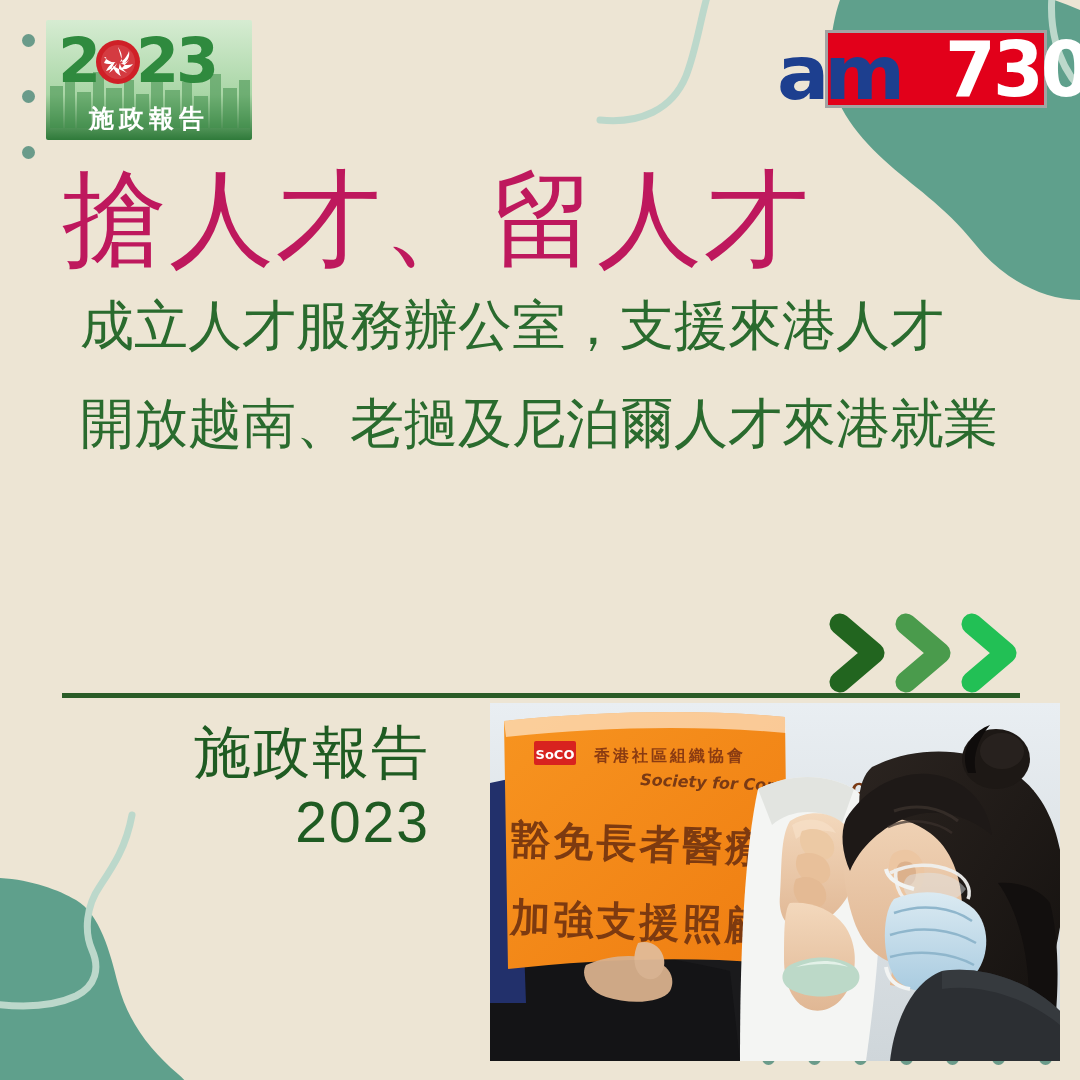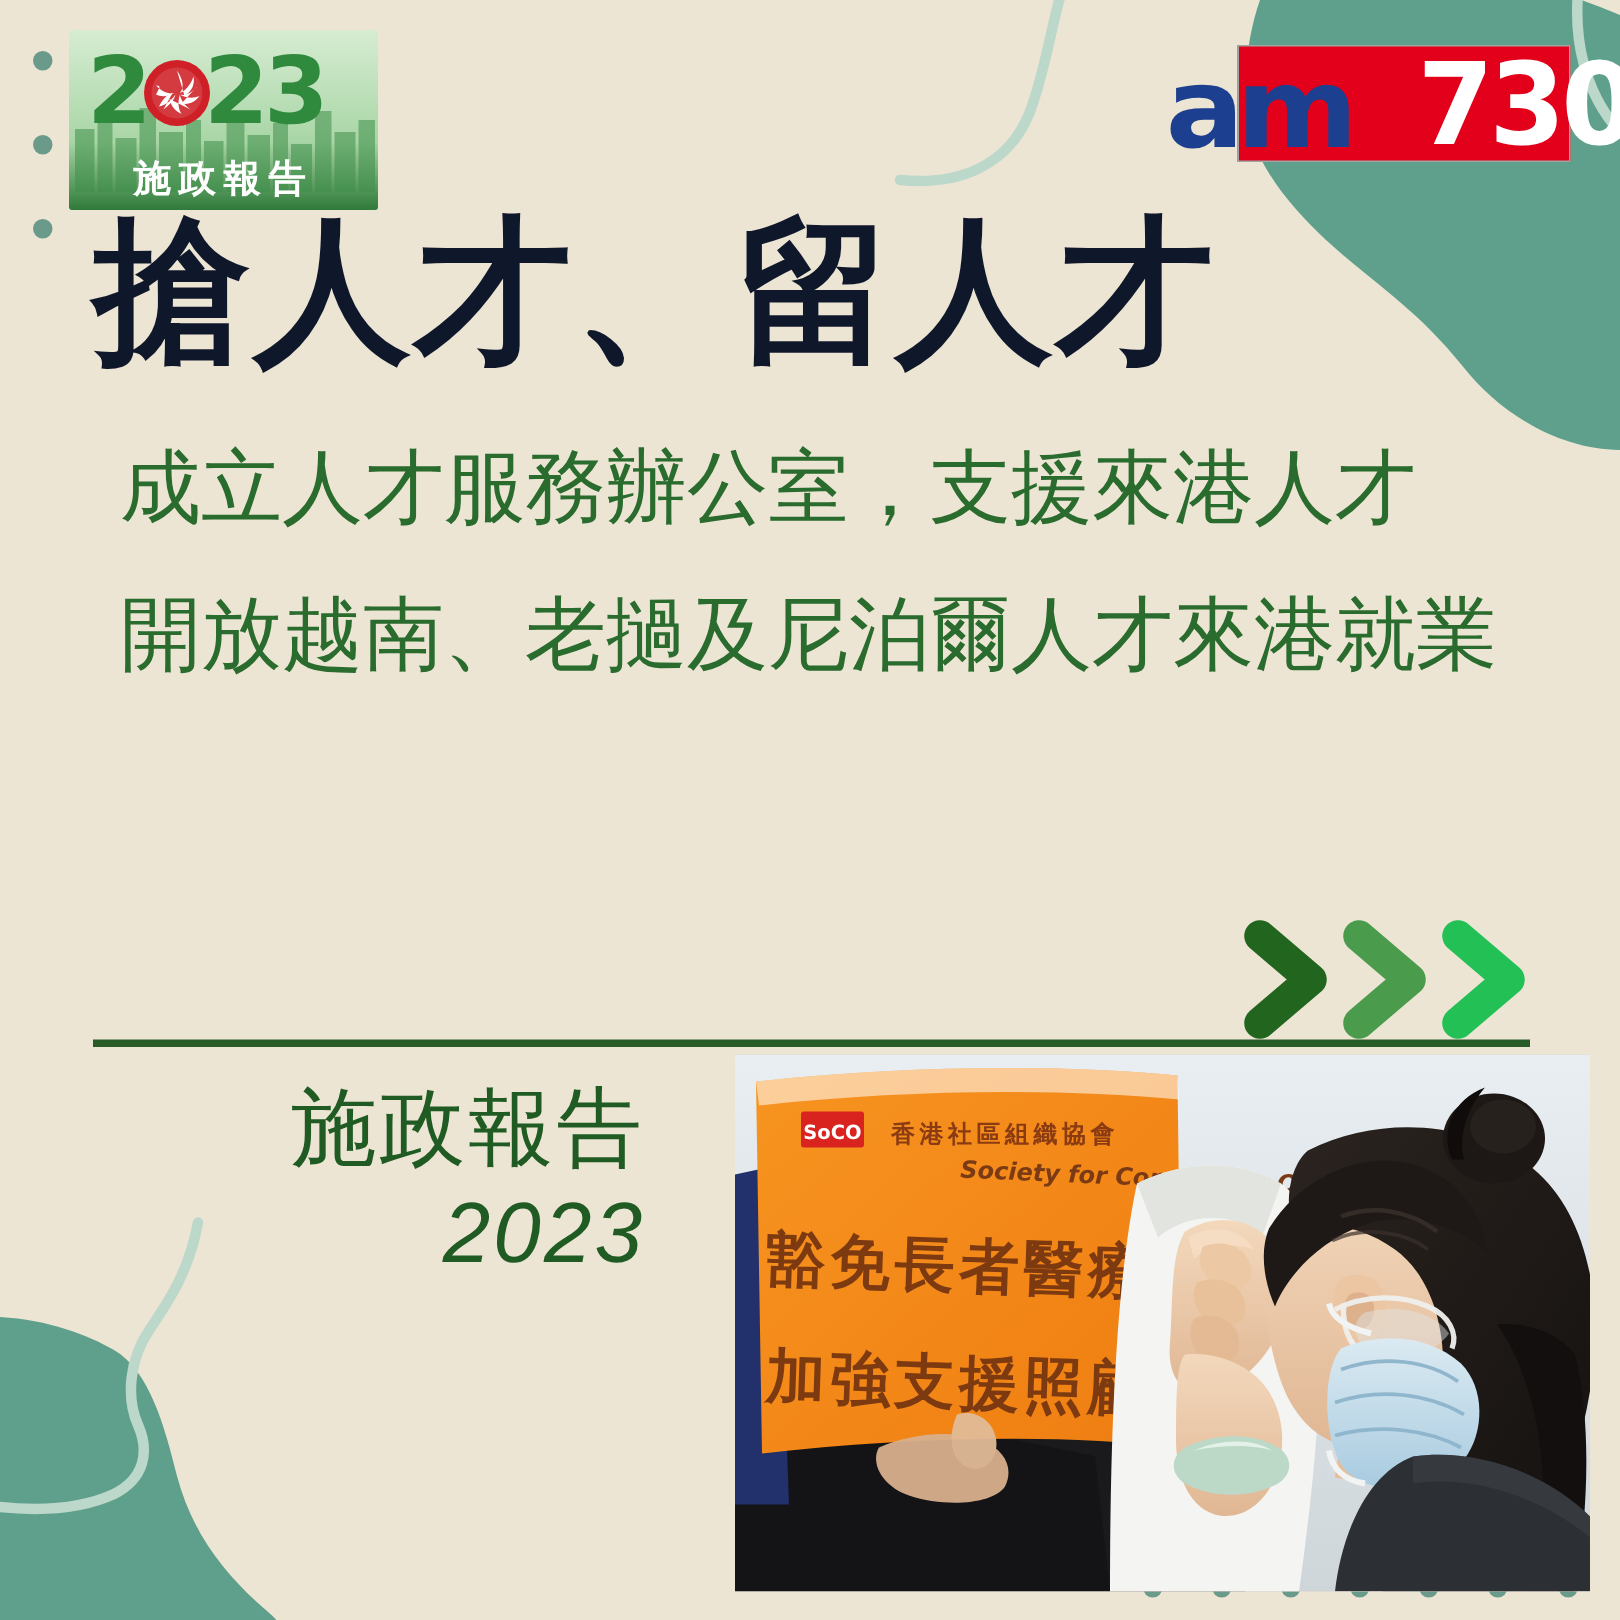--- a/index.html
+++ b/index.html
@@ -23,41 +23,41 @@
   #logo-2023 {
     position:absolute; left:46px; top:20px; width:206px; height:120px;
     overflow:hidden; border-radius:2px;
   }
   #logo-2023 svg { display:block; }
 
   
   #logo-am730 {
     position:absolute; left:825px; top:30px; width:222px; height:78px;
     background:#e2001a; display:flex; align-items:center; justify-content:center;
-    border:1px solid #a3a3a3;
+    border:3px solid #a3a3a3;
     gap:44px;
   }
   #logo-am730 .am {
     font-family:"DejaVu Sans", sans-serif;
     font-weight:700; font-style:normal;
     font-size:74px; line-height:.8; color:#1d3f8f;
     letter-spacing:-5px; transform:scaleX(1.05); margin-right:1px;
     position:relative; top:5px;
   }
   #logo-am730 .seventhirty {
     font-family:"DejaVu Sans", sans-serif;
     font-weight:700; font-size:76px; line-height:.8; color:#ffffff;
     letter-spacing:-3px; transform:scaleX(.96);
     position:relative; top:1px;
   }
 
   
   #headline {
-    position:absolute; left:62px; top:140px; width:960px;
-    font-size:105px; font-weight:700; color:#0f172a;
+    position:absolute; left:62px; top:164px; width:960px;
+    font-size:105px; font-weight:400; color:#be185d;
     letter-spacing:2px; line-height:1.05; white-space:nowrap;
   }
 
   
   #bodylines { position:absolute; left:62px; top:298px; width:990px;margin-left:18px; }
   .bodyline {
     font-size:54px; color:#2a6b2e; line-height:1.0;
     letter-spacing:0px; white-space:nowrap; margin-bottom:44px;
   }
 
@@ -69,21 +69,21 @@
     position:absolute; left:62px; top:693px; width:958px; height:5px;
     background:#2a5c27;
   }
 
   
   #caption {
     position:absolute; left:120px; top:718px; width:310px;
     text-align:right; color:#1f5b22; line-height:1.22;
   }
   #caption .cap-line { font-size:57px; letter-spacing:2px; white-space:nowrap; }
-  #caption .cap-year { font-size:57px; letter-spacing:2px;font-style:italic; }
+  #caption .cap-year { font-size:57px; letter-spacing:2px; }
 
   
   #photo {
     position:absolute; left:450px; top:703px; width:570px; height:358px;
     overflow:hidden; background:#d9d4cc;margin-left:40px;
   }
   #photo svg { display:block; }
 </style>
 </head>
 <body>

